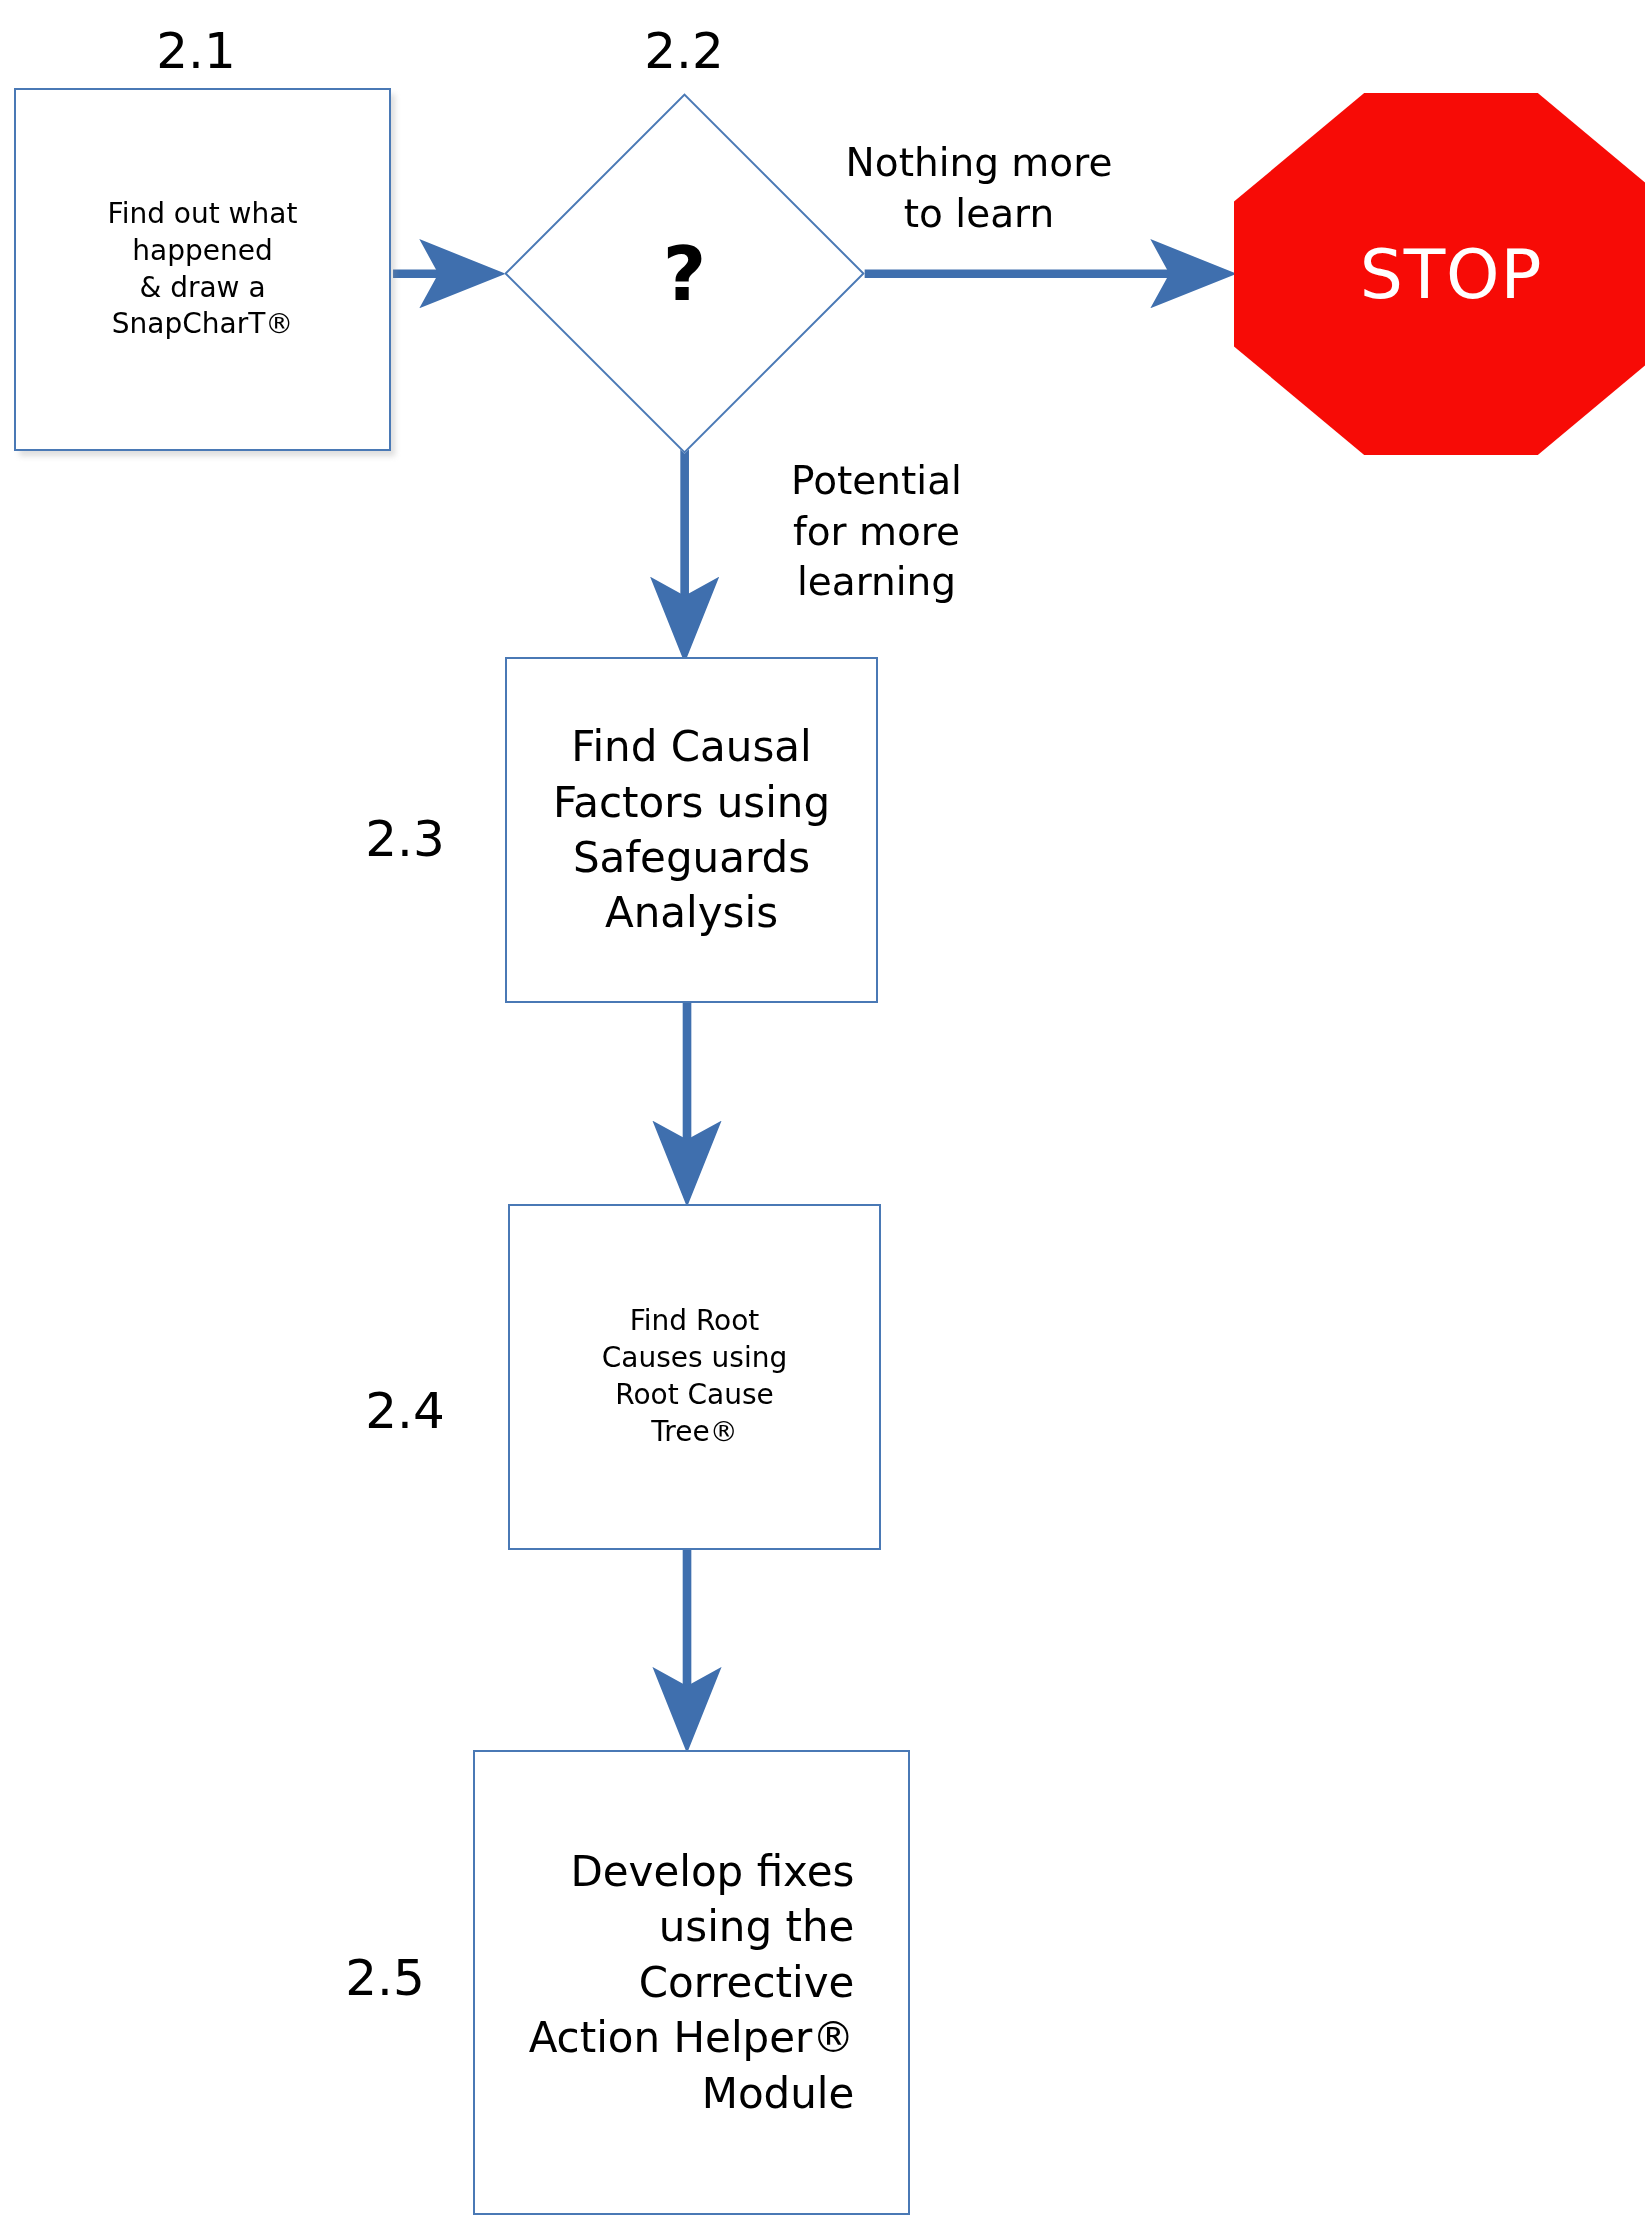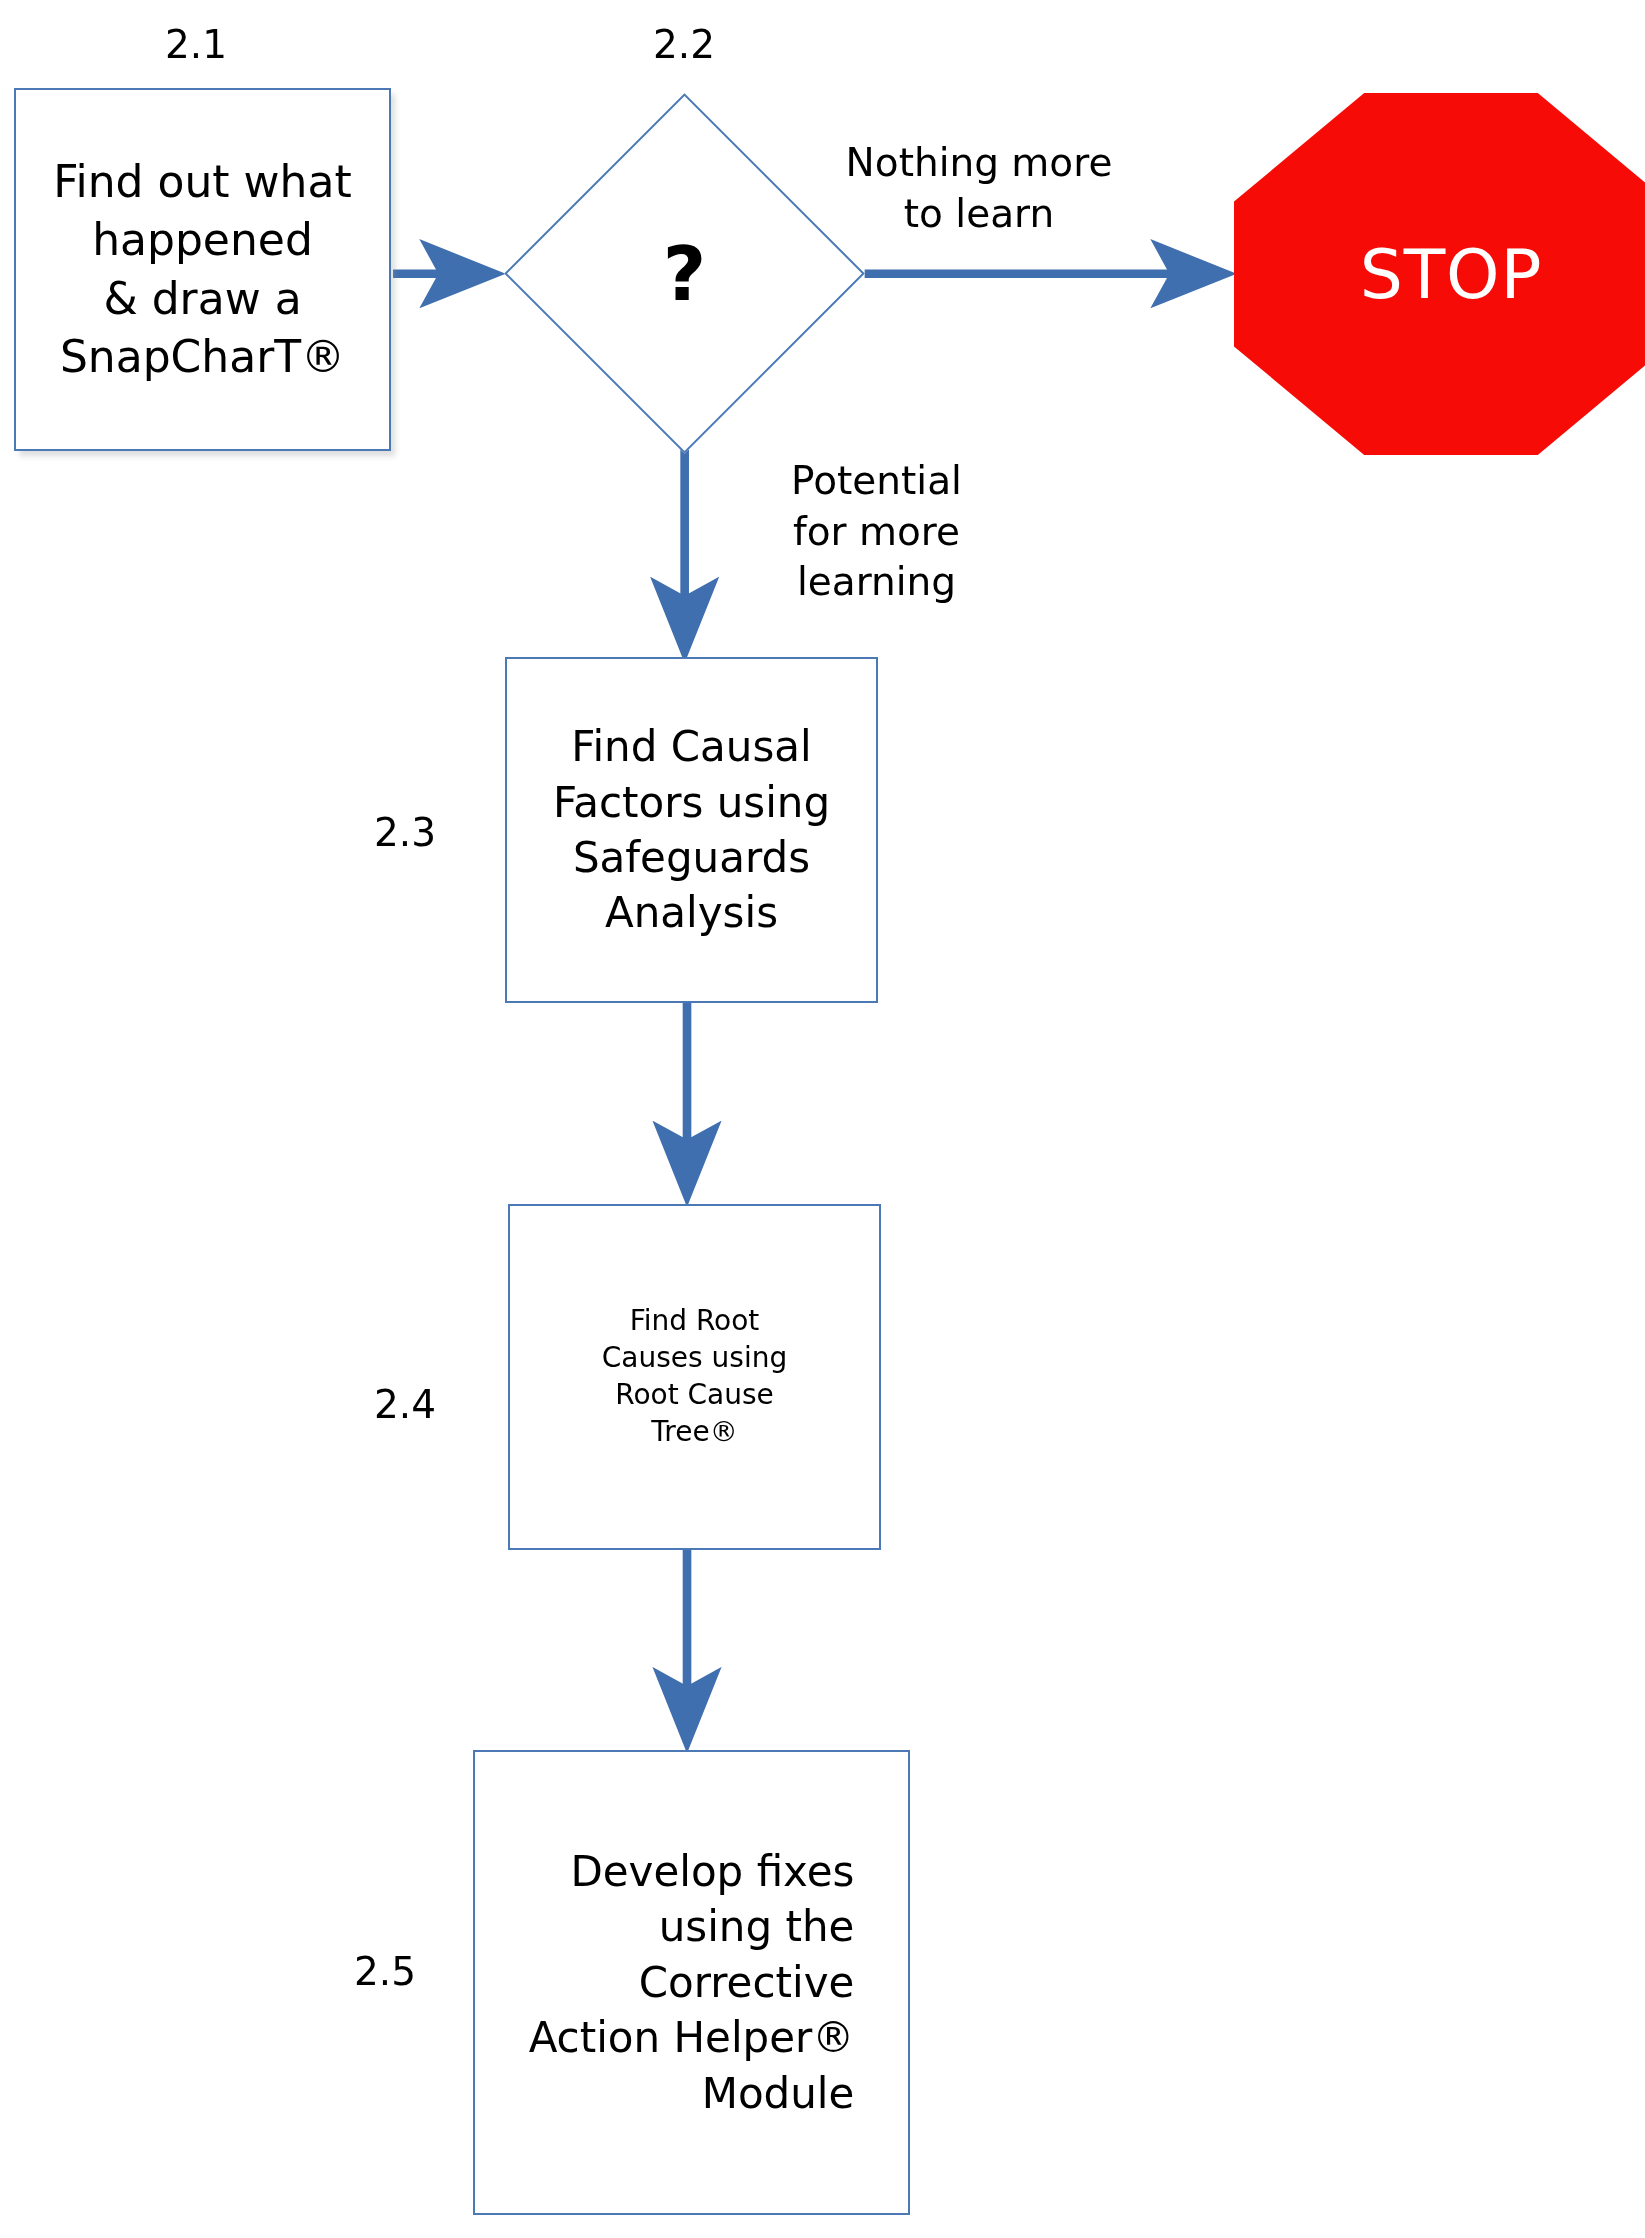--- a/index.html
+++ b/index.html
@@ -34,21 +34,21 @@
     align-items: center;
     justify-content: center;
     text-align: center;
     color: #000000;
     line-height: 1.32;
     white-space: pre-line;
   }
   .step-label {
     position: absolute;
     color: #000000;
-    font-size: 39px;
+    font-size: 50px;
     text-align: center;
     white-space: nowrap;
   }
   .edge-label {
     position: absolute;
     color: #000000;
     font-size: 39px;
     text-align: center;
     line-height: 1.30;
     white-space: pre-line;
@@ -109,21 +109,21 @@
 
     <line x1="874" y1="1960" x2="874" y2="2215" stroke="#3f6fae" stroke-width="11" marker-end="url(#arrowblue)"></line>
   </svg>
 
   <div class="step-label" style="left: 149px; top: 22px; width: 94px;">2.1</div>
   <div class="step-label" style="left: 637px; top: 22px; width: 94px;">2.2</div>
   <div class="step-label" style="left: 358px; top: 810px; width: 94px;">2.3</div>
   <div class="step-label" style="left: 358px; top: 1357px; width: 94px; margin-top: 25px;">2.4</div>
   <div class="step-label" style="left: 338px; top: 1949px; width: 94px;">2.5</div>
 
-  <div class="node-box box-shadow-soft" style="left: 14px; top: 88px; width: 377px; height: 363px; font-size: 44px;">Find out what
+  <div class="node-box box-shadow-soft" style="left: 14px; top: 88px; width: 377px; height: 363px; font-size: 28px;">Find out what
 happened
 &amp; draw a
 SnapCharT®</div>
 
   <div class="decision" style="left: 557px; top: 146px; width: 255px; height: 255px;"></div>
   <div class="decision-text" style="left: 557px; top: 146px; width: 255px; height: 255px;">?</div>
 
   <div class="stop-sign" style="left: 1234px; top: 93px; width: 434px; height: 362px;">
     <span class="stop-text">STOP</span>
   </div>

